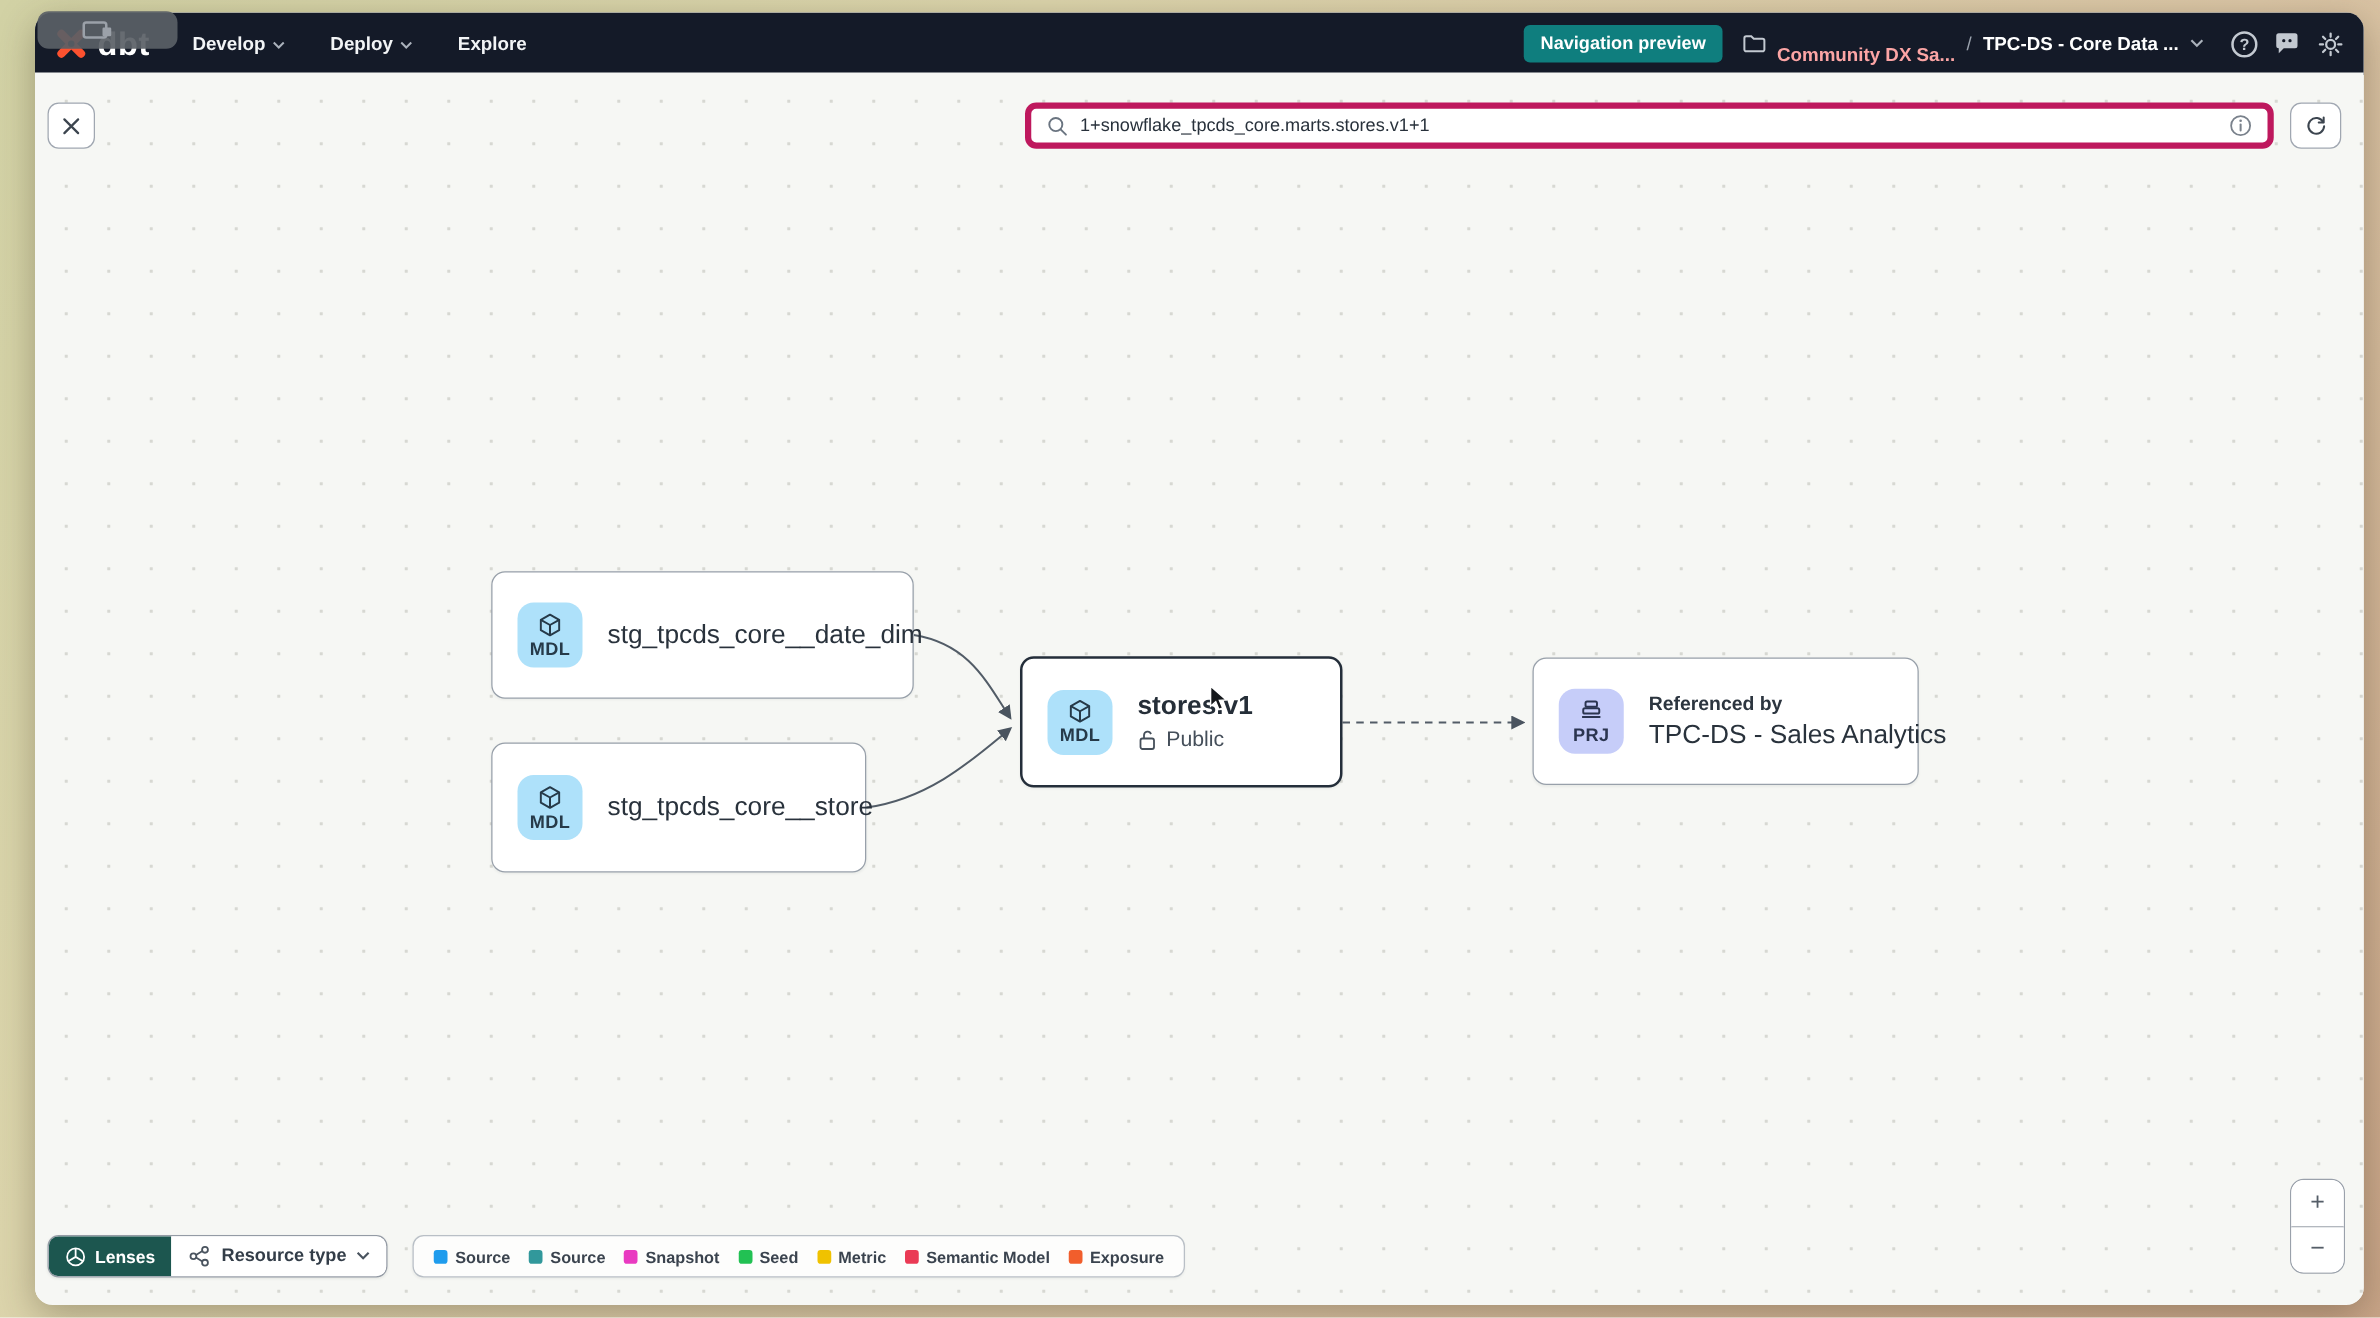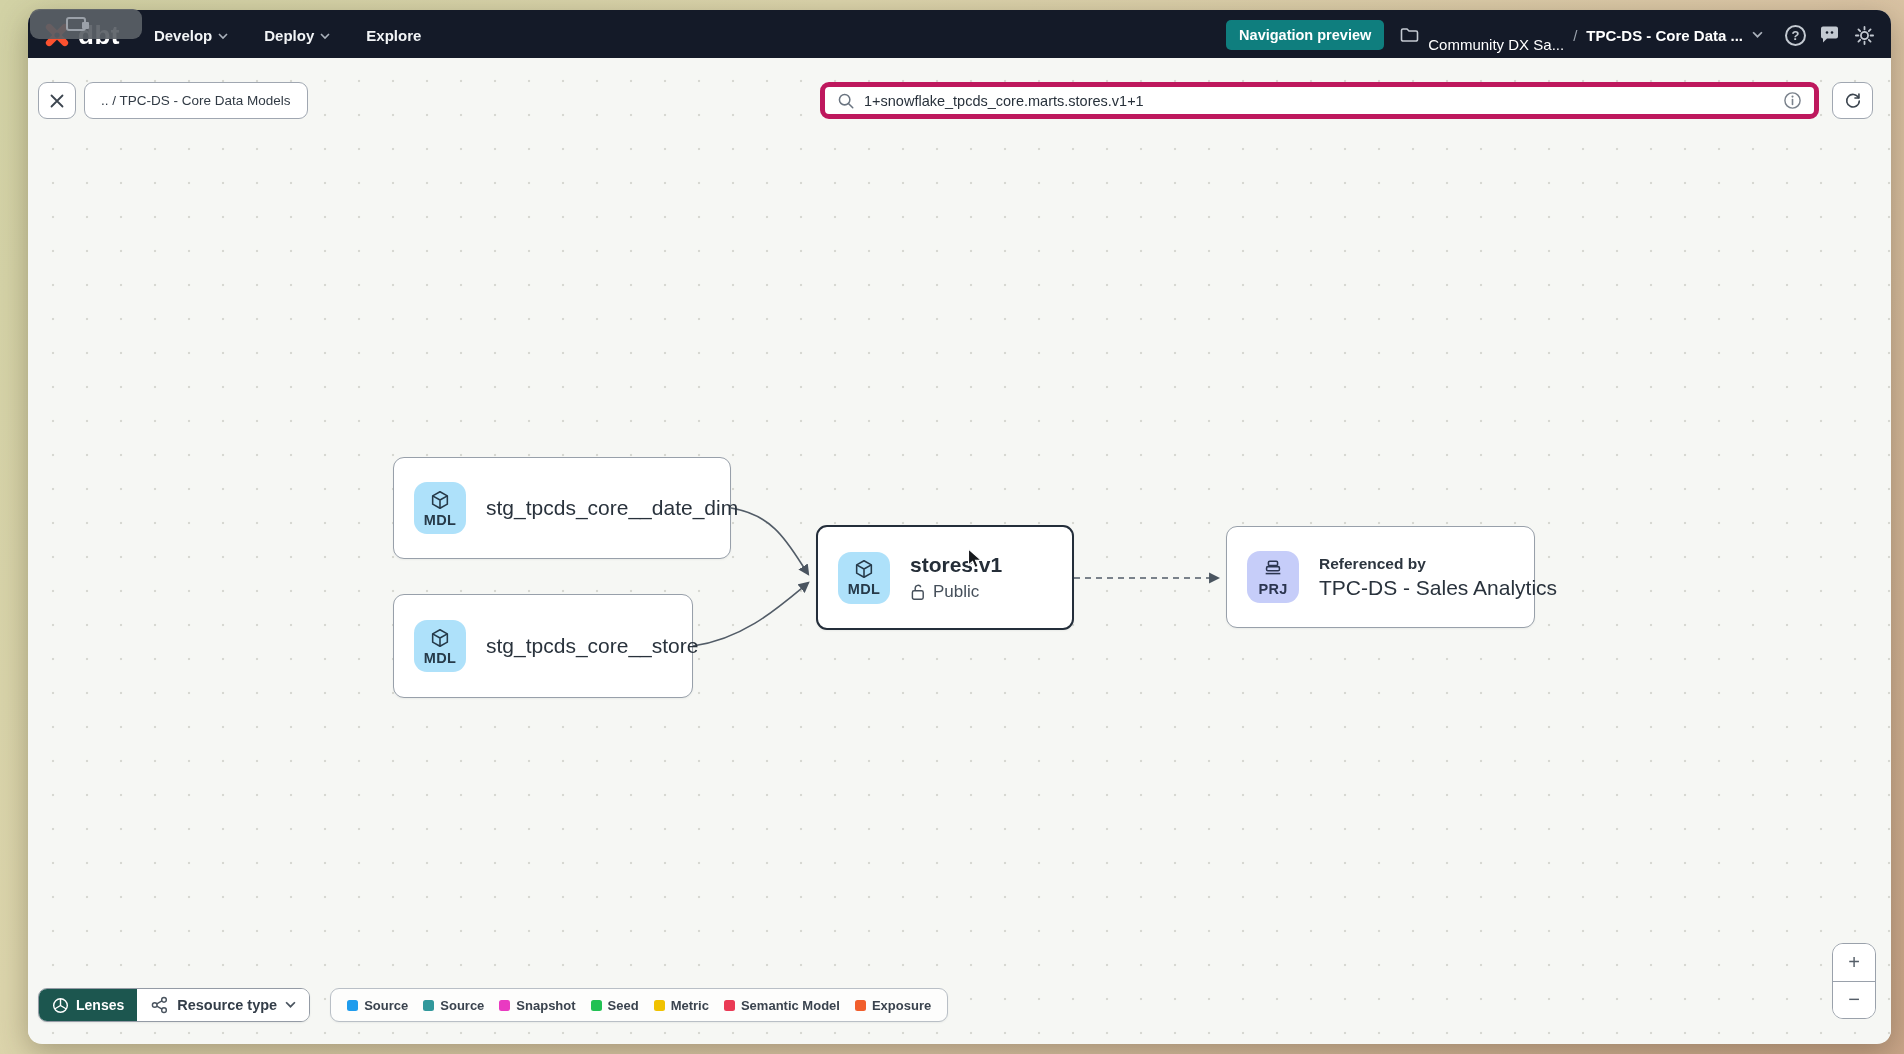--- a/index.html
+++ b/index.html
@@ -22,21 +22,21 @@
     display:flex; align-items:center; padding:0 16px 0 14px; color:#eef1f4; }
   .logo { display:flex; align-items:center; gap:6px; margin-right:34px; }
   .logo-text { font-size:26px; font-weight:700; color:#fff; letter-spacing:.5px; }
   .nav-menu { display:flex; align-items:center; gap:36px; }
   .nav-item { display:flex; align-items:center; gap:6px; font-size:15px; font-weight:600; color:#f2f4f6; cursor:pointer; }
   .nav-item svg { margin-top:2px; }
   .nav-right { margin-left:auto; display:flex; align-items:center; gap:16px; }
   .preview-badge { background:#0f7e7e; color:#fff; font-size:14.5px; font-weight:700;
     padding:7px 13px; border-radius:5px; }
   .crumbs { display:flex; align-items:center; gap:9px; font-size:15px; }
-  .crumb-project { font-weight:400; color:#ffffff;margin-top:19px; }
+  .crumb-project { font-weight:700; color:#fca5a5;margin-top:19px; }
   .crumb-sep { color:#9aa2ad; }
   .crumb-page { font-weight:600; color:#ffffff; }
   .nav-icons { display:flex; align-items:center; gap:13px; margin-left:6px; }
   .help-circle { width:21px; height:21px; border:2px solid #c3c9d1; border-radius:50%;
     display:flex; align-items:center; justify-content:center; font-size:13px; font-weight:700; color:#c3c9d1;}
 
   
   .toolbar { position:absolute; left:10px; right:18px; top:72px; height:37px;
     display:flex; align-items:center; z-index:4; }
   .icon-btn { width:38px; height:37px; background:#fff; border:1px solid #a0a7b1; border-radius:9px;
@@ -245,21 +245,20 @@
       <path d="M1.5 1 L1.5 17 L5.6 13.4 L8.2 19.6 L11.1 18.3 L8.5 12.3 L14 12 Z" fill="#15181c" stroke="#ffffff" stroke-width="1.1"></path>
     </svg>
   </div>
 
   <div class="toolbar">
     <button class="icon-btn">
       <svg width="16" height="16" viewBox="0 0 16 16">
         <path d="M2.5 2.5 L13.5 13.5 M13.5 2.5 L2.5 13.5" stroke="#3c454f" stroke-width="1.8" stroke-linecap="round"></path>
       </svg>
     </button>
-    <div class="crumb-chip">.. / TPC-DS - Core Data Models</div>
     <div class="toolbar-spacer"></div>
     <div class="search-box">
       <svg width="18" height="18" viewBox="0 0 20 20">
         <circle cx="8.5" cy="8.5" r="5.8" fill="none" stroke="#6a7480" stroke-width="1.7"></circle>
         <line x1="13" y1="13" x2="17.5" y2="17.5" stroke="#6a7480" stroke-width="1.7" stroke-linecap="round"></line>
       </svg>
       <input type="text" value="1+snowflake_tpcds_core.marts.stores.v1+1" style="">
       <svg width="19" height="19" viewBox="0 0 20 20">
         <circle cx="10" cy="10" r="8" fill="none" stroke="#7a828c" stroke-width="1.5"></circle>
         <line x1="10" y1="9" x2="10" y2="14.2" stroke="#7a828c" stroke-width="1.7" stroke-linecap="round"></line>

